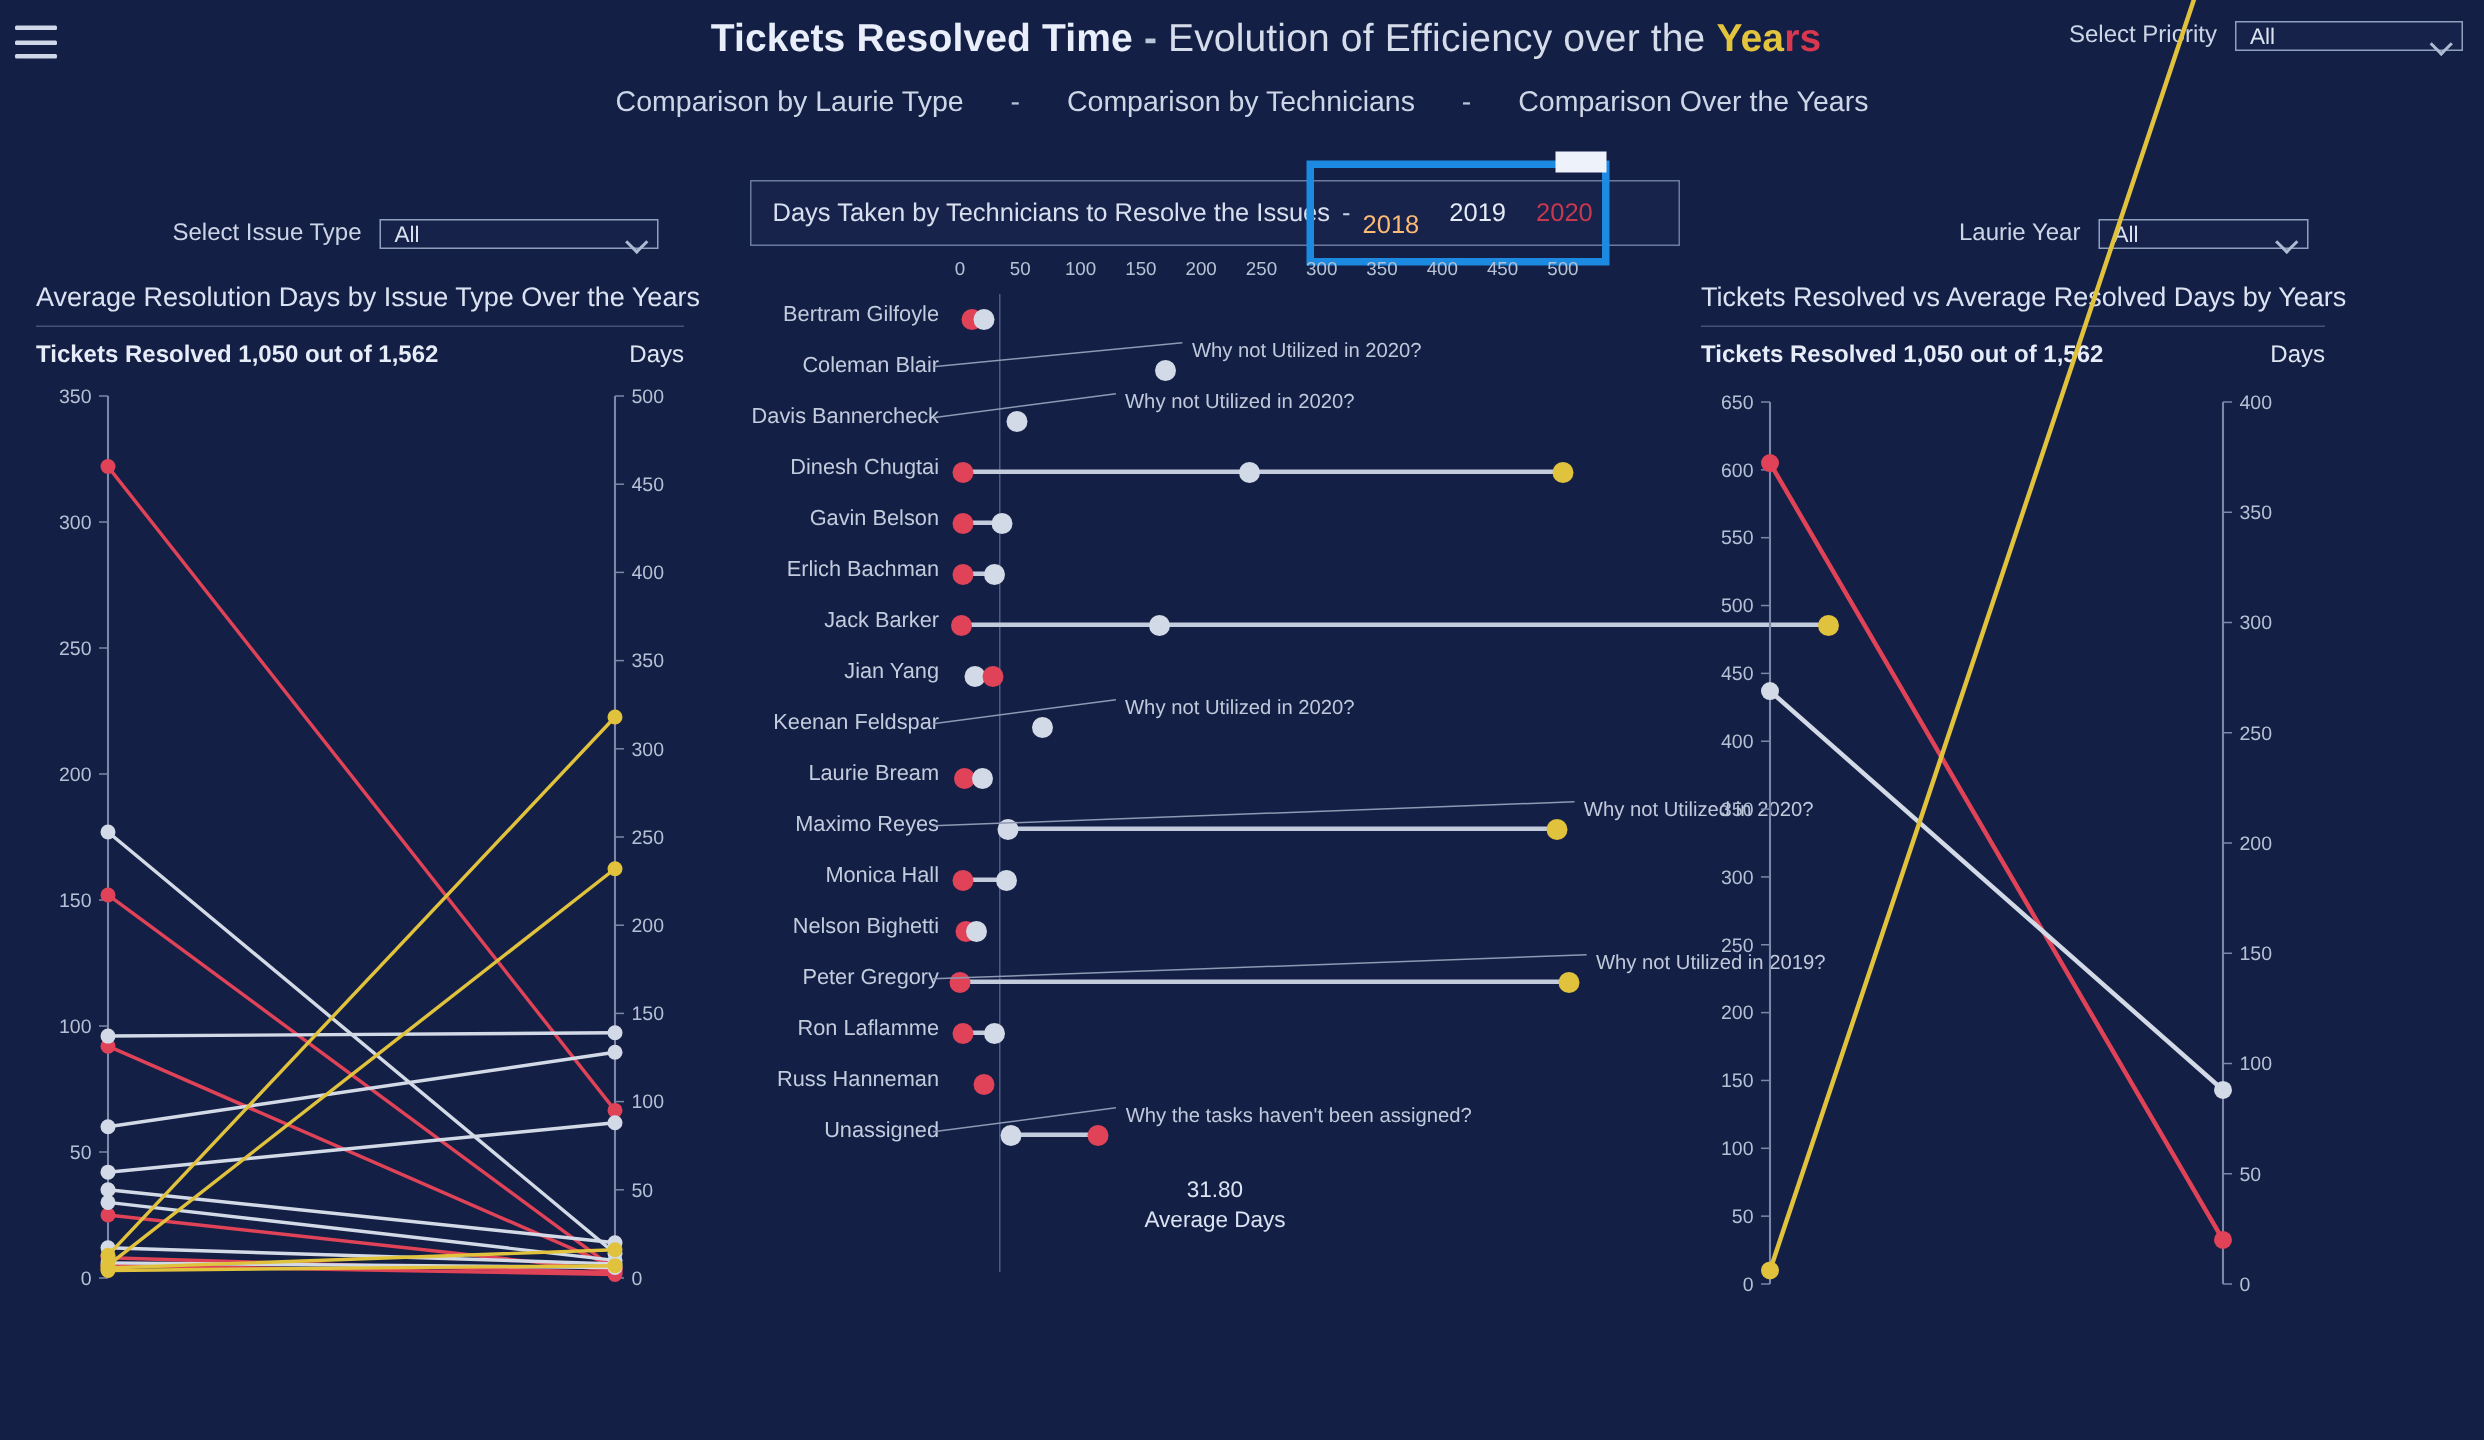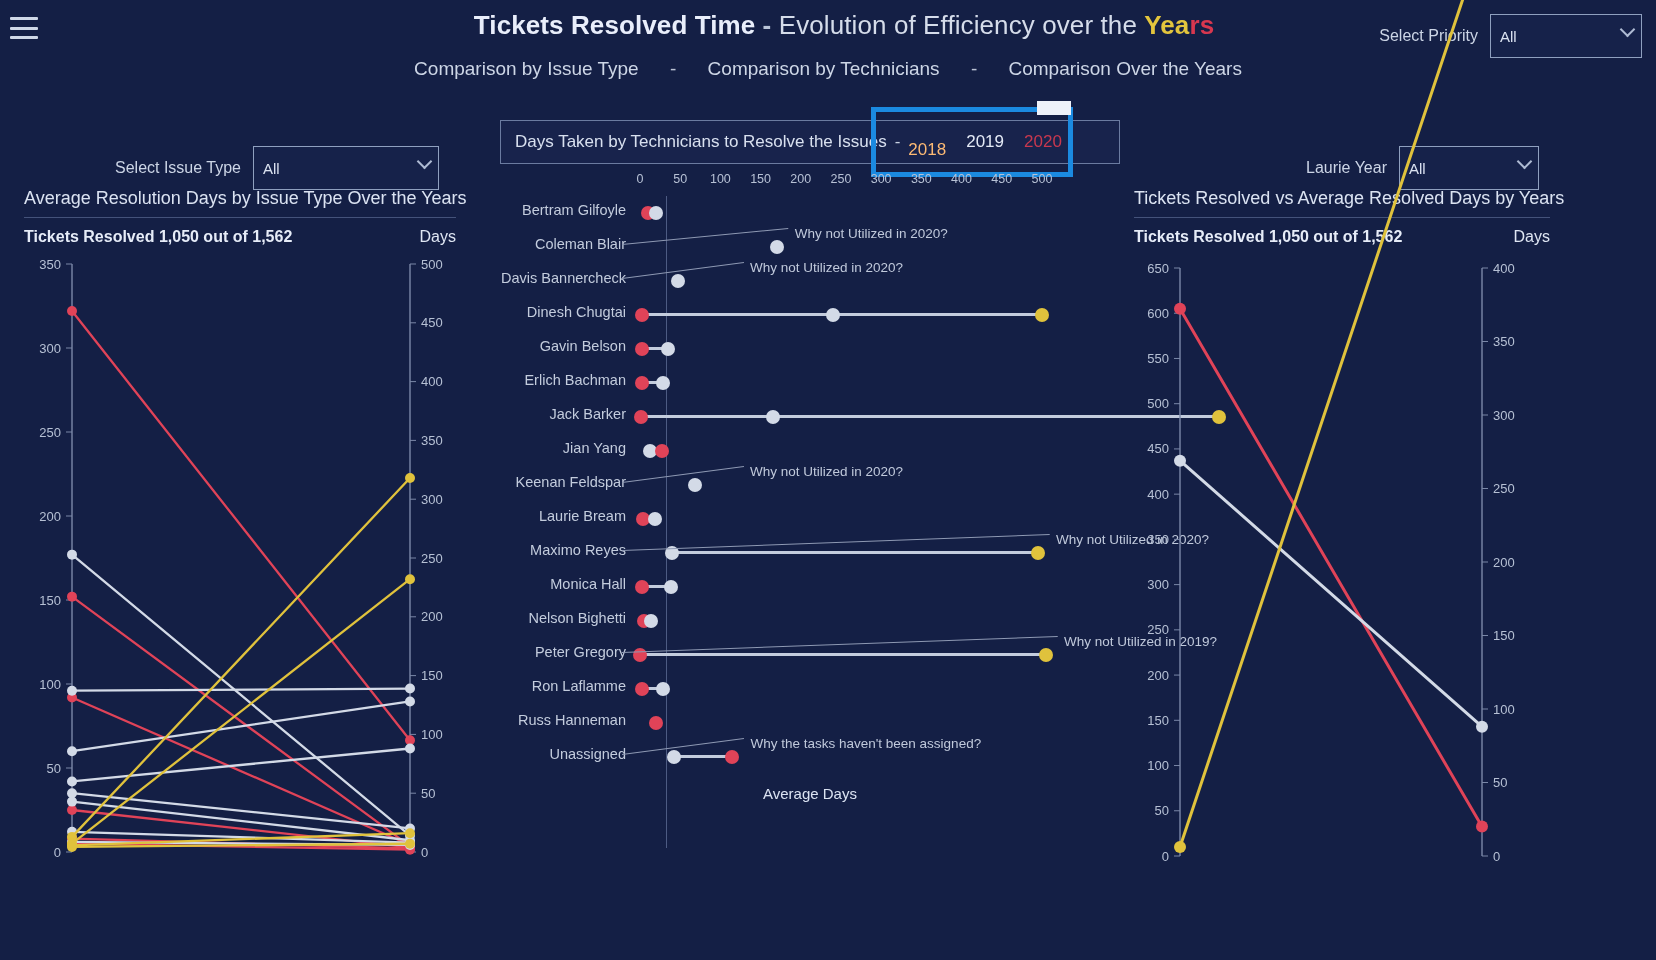--- a/index.html
+++ b/index.html
@@ -36,21 +36,21 @@
     text-align: center; font-size: 19px; color: #cdd6e6; white-space: nowrap;
   }
   #subnav .navlink { cursor: pointer; }
   #subnav .navsep { display:inline-block; padding: 0 26px; color:#b9c2d4; }
 
   
   .slicer { position: absolute; display: flex; align-items: center; }
   .slicer .slabel { font-size: 16px; color: #ccd5e6; margin-right: 12px; white-space: nowrap; }
   .slicer .sbox {
     position: relative; border: 1px solid #8fa0bf; background: #16224a;
-    height: 44px; display:flex; align-items:center; padding: 0 28px 0 9px;
+    height: 20px; display:flex; align-items:flex-end; padding: 0 28px 0 9px;
     font-size: 15px; color: #dbe3f1; cursor: pointer;
   }
   .slicer .sbox .chev {
     position:absolute; right: 8px; top: 9px; width: 11px; height: 11px;
     border-right: 2px solid #aebbd3; border-bottom: 2px solid #aebbd3;
     transform: rotate(45deg);
   }
   #slicer-priority { right: 14px; top: 14px; }
   #slicer-priority .sbox { width: 152px; }
   #slicer-issue { left: 115px; top: 146px; }
@@ -127,21 +127,21 @@
   <span></span>
   <span></span>
   <span></span>
 </div>
 
 <div id="main-title">
   <span class="t-bold">Tickets Resolved Time</span><span class="t-dash"> - </span><span class="t-rest">Evolution of Efficiency over the </span><span class="t-y1">Yea</span><span class="t-y2">rs</span>
 </div>
 
 <div id="subnav">
-  <span class="navlink">Comparison by Issue Type</span>
+  <span class="navlink">Comparison by Laurie Type</span>
   <span class="navsep">-</span>
   <span class="navlink">Comparison by Technicians</span>
   <span class="navsep">-</span>
   <span class="navlink">Comparison Over the Years</span>
 </div>
 
 <div class="slicer" id="slicer-priority">
   <span class="slabel">Select Priority</span>
   <div class="sbox">
     <span>All</span>
@@ -436,20 +436,21 @@
       <div class="row">
         <span class="rname" style="right: auto; left: 0px; width: 126px; text-align: right;">Unassigned</span>
         <div class="seg" style="left: 173.762px; width: 58.6808px;"></div>
         <div class="dot dot-2019" style="left: 173.762px;"></div>
         <div class="dot dot-2020" style="left: 232.442px;"></div>
         <span class="note" style="left: 250.442px;">Why the tasks haven't been assigned?</span>
         <div class="leader" style="left: 122px; width: 123.483px; transform: rotate(-7.44487deg);"></div>
       </div>
     </div>
   <div id="center-foot">
+    <div>31.80</div>
     <div>Average Days</div>
   </div>
 </div>
 
 <div class="panel" id="panel-right">
   <div class="panel-title">Tickets Resolved vs Average Resolved Days by Years</div>
   <div class="panel-rule"></div>
   <div class="panel-sub">
     <span>Tickets Resolved 1,050 out of 1,562</span>
     <span class="days-lbl">Days</span>

